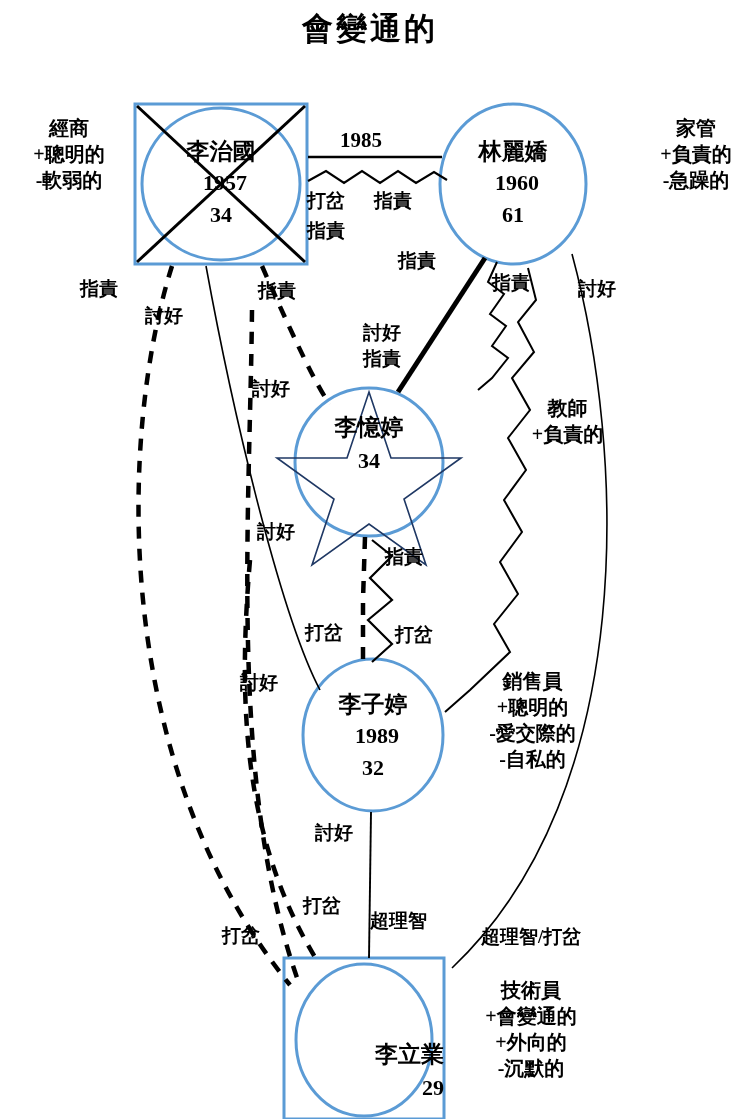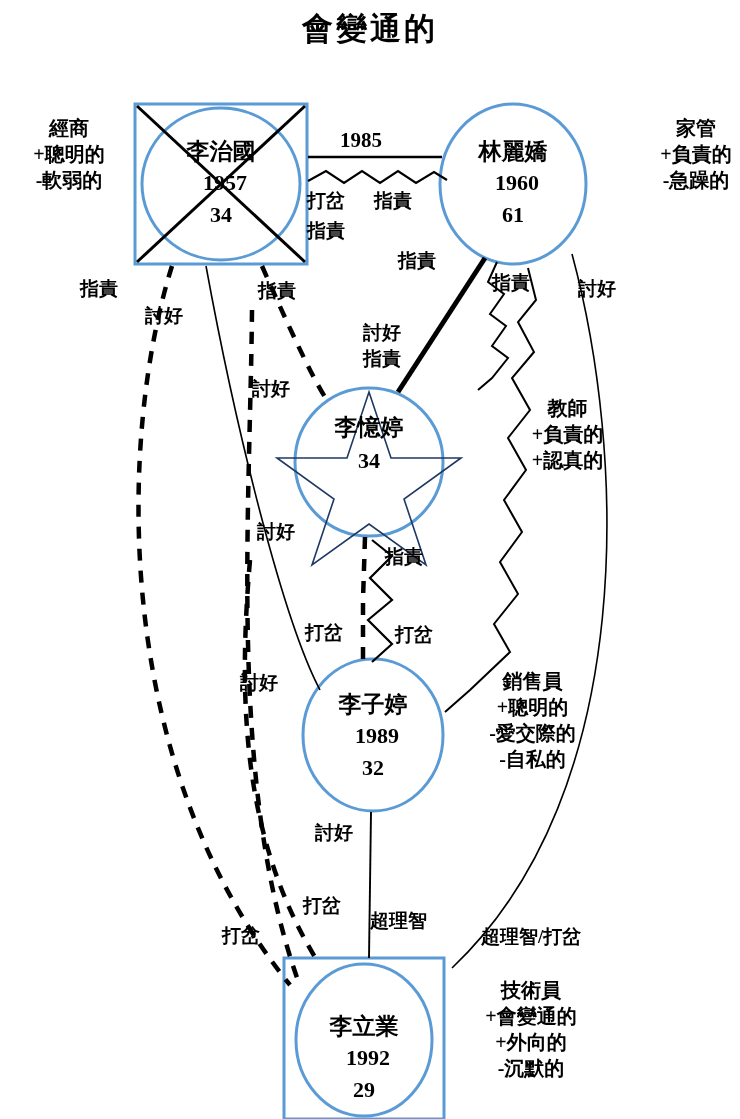--- a/index.html
+++ b/index.html
@@ -125,42 +125,40 @@
     <span class="nm">李憶婷</span>
     <span class="ag">34</span>
   </div>
 
   <div class="node-text" style="left:293px;top:690px;width:160px;">
     <span class="nm">李子婷</span>
     <span class="yr">1989</span>
     <span class="ag">32</span>
   </div>
 
-  <div class="node-text" style="left:284px;top:1012px;width:160px;">
+  <div class="node-text" style="left:284px;top:1040px;width:160px;text-align:right;">
     <span class="nm">李立業</span>
-    <span class="yr">1992</span>
     <span class="ag">29</span>
   </div>
 
   <div class="attrs" style="left:4px;top:115px;width:130px;">
     <div>經商</div>
     <div>+聰明的</div>
     <div>-軟弱的</div>
   </div>
 
   <div class="attrs" style="left:625px;top:115px;width:142px;">
     <div>家管</div>
     <div>+負責的</div>
     <div>-急躁的</div>
   </div>
 
   <div class="attrs" style="left:500px;top:395px;width:135px;">
     <div>教師</div>
     <div>+負責的</div>
-    <div>+認真的</div>
   </div>
 
   <div class="attrs" style="left:460px;top:668px;width:145px;">
     <div>銷售員</div>
     <div>+聰明的</div>
     <div>-愛交際的</div>
     <div>-自私的</div>
   </div>
 
   <div class="attrs" style="left:455px;top:977px;width:152px;">

